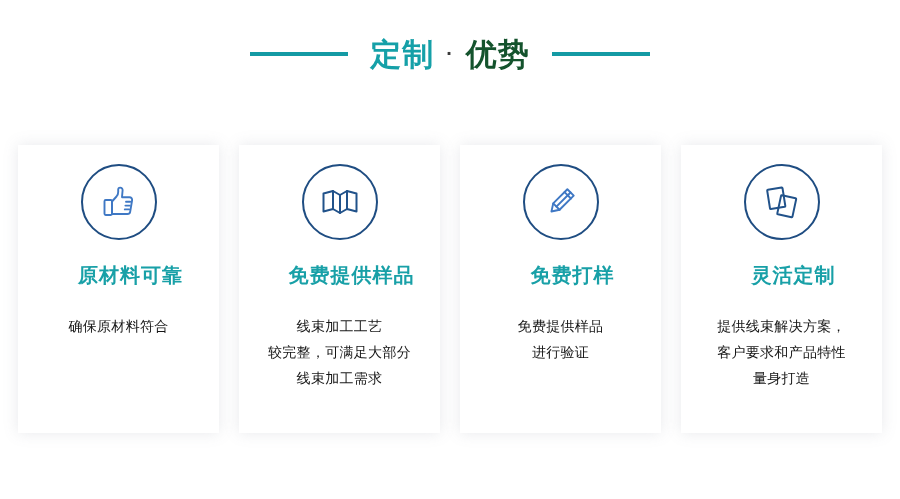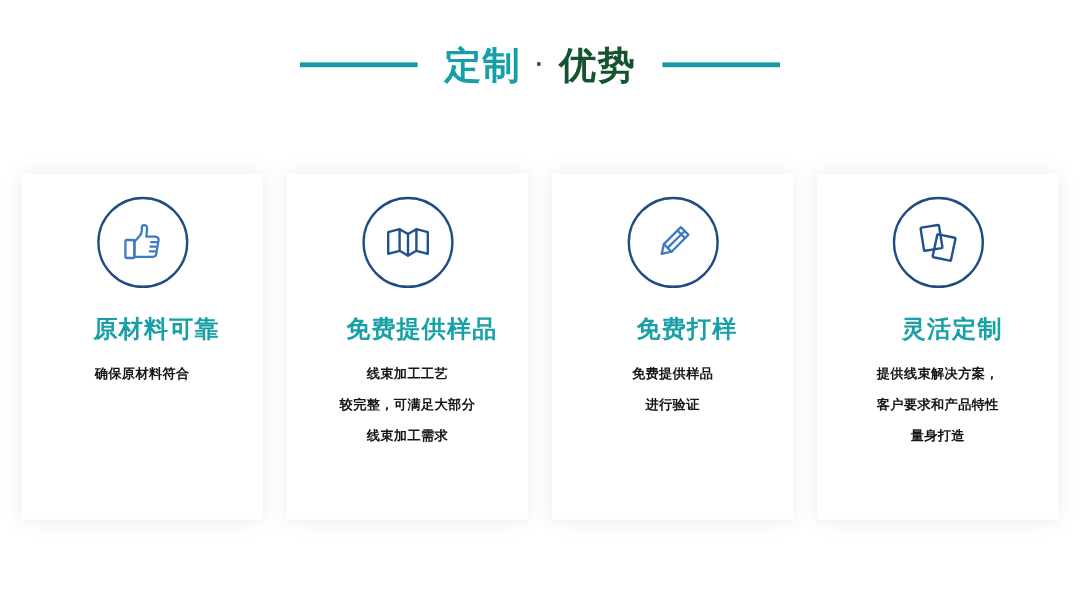--- a/index.html
+++ b/index.html
@@ -97,23 +97,23 @@
     font-size: 20px;
     font-weight: bold;
     color: #18a0a7;
     letter-spacing: 1px;
     line-height: 1;
     text-align: center;
     margin-left: 24px;
   }
 
   .card-body {
-    margin-top: 14px;
-    font-size: 11px;
-    font-weight: bold;
+    margin-top: 28px;
+    font-size: 14px;
+    font-weight: normal;
     color: #161616;
     line-height: 26px;
     text-align: center;
     letter-spacing: 0.3px;
     width: 100%;
     padding: 0 6px;
   }
 
   .card-body .line { display: block; white-space: nowrap; }
 </style>

